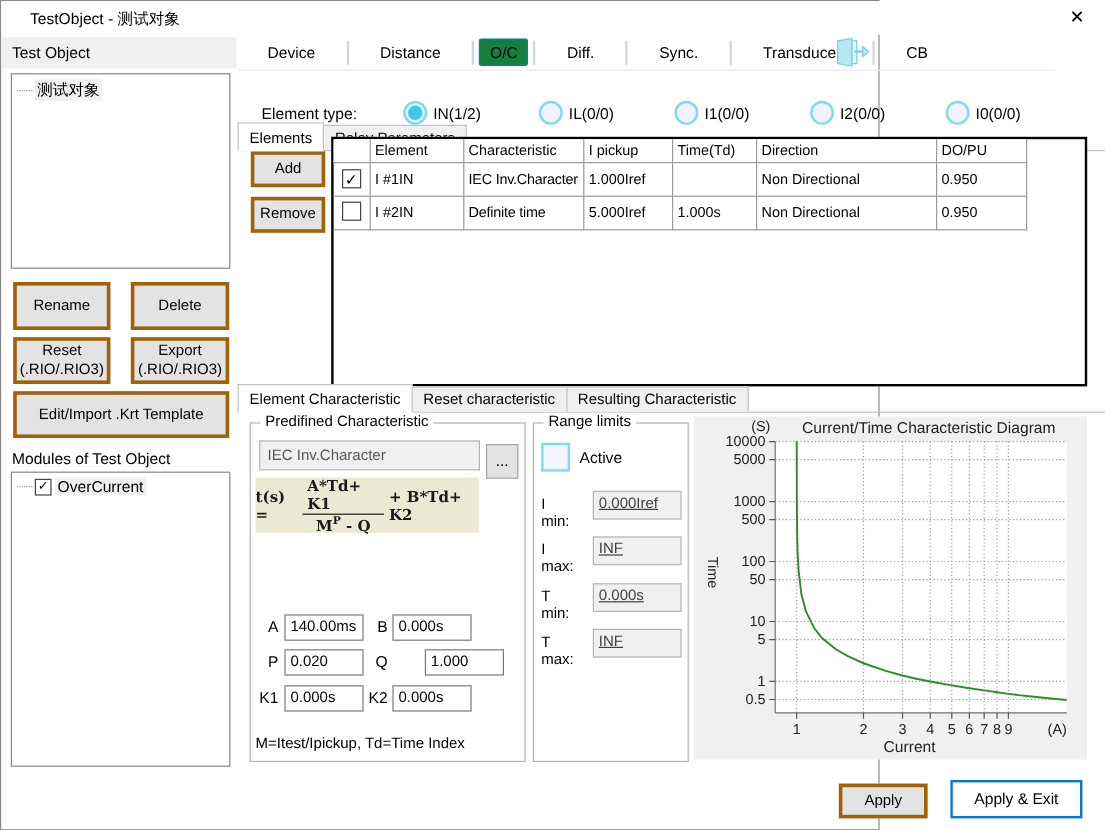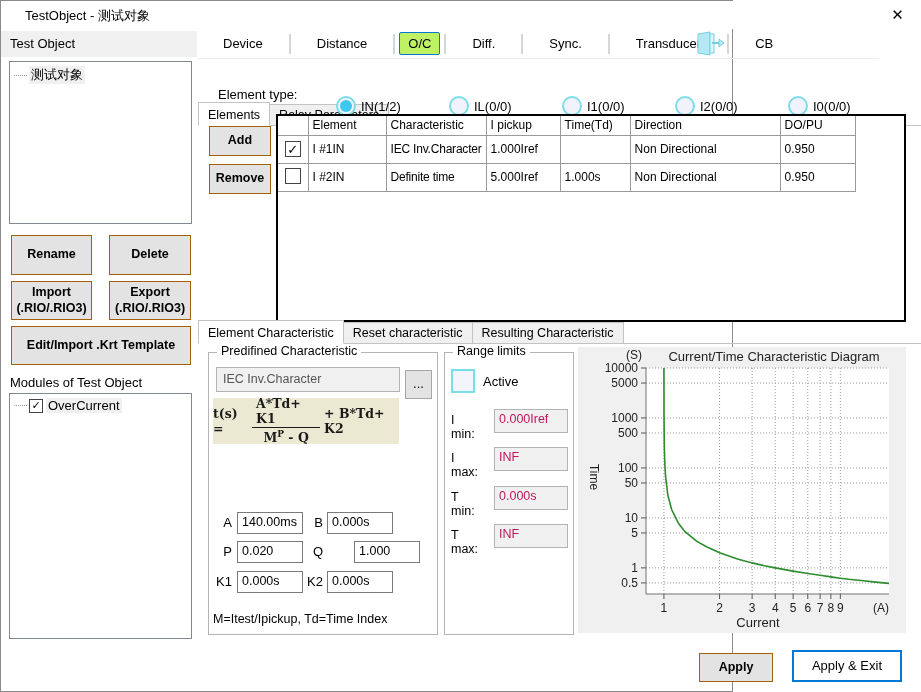--- a/index.html
+++ b/index.html
@@ -11,36 +11,36 @@
   .titlebar { left:0; top:0; width:919px; height:28px; background:#fff; }
   .title-text { left:24px; top:6px; font-size:13px; }
   .close-btn { right:0; top:0; width:45px; height:28px; text-align:center; line-height:28px; font-size:15px; cursor:pointer; }
 
   
   .left-header { left:0; top:30px; width:196px; height:26px; background:#f0f0f0; line-height:26px; padding-left:9px; }
   .treebox { left:8px; width:183px; background:#fff; border:1px solid #828790; }
   .tree-item { display:flex; align-items:center; padding:4px 2px 2px 4px; cursor:default; }
   .tree-dots { width:13px; border-top:1px dotted #9a9a9a; margin-right:2px; }
   .tree-label { background:#f0f0f0; padding:0 2px; }
-  .btn { background:#e3e3e3; border:1px solid #a16207; text-align:center; cursor:pointer; font-size:12.5px; display:flex; flex-direction:column; align-items:center; justify-content:center; line-height:1.25;font-weight:bold; }
+  .btn { background:#e3e3e3; border:3px solid #a16207; text-align:center; cursor:pointer; font-size:12.5px; display:flex; flex-direction:column; align-items:center; justify-content:center; line-height:1.25; }
 
   
   .top-tab-bar { left:197px; top:28px; width:680px; height:30px; display:flex; align-items:center; border-bottom:1px solid #ececec; }
   .toptab { padding:4px 25px; cursor:pointer; white-space:nowrap; }
-  .toptab.sel { border:1px solid #0078d4; border-radius:2px; padding:3px 8px; margin:0 3px; background:#bef264; }
+  .toptab.sel { border:1px solid #0078d4; border-radius:2px; padding:3px 8px; margin:0 3px; background:#15803d; }
   .vsep { width:2px; height:20px; background:#d4d7da; margin:0 1px; }
   .exit-icon-wrap { right:8px; top:30px; width:28px; height:25px; cursor:pointer; }
 
   
   .tabrow { display:flex; align-items:flex-end; border-bottom:1px solid #c3c3c3; }
   .tab { background:#f0f0f0; border:1px solid #c3c3c3; border-bottom:none; padding:3px 9px 3px 9px; margin-right:-1px; cursor:pointer; white-space:nowrap; font-size:12.5px; }
   .tab.active { background:#fff; position:relative; padding-top:5px; margin-bottom:-1px; border-bottom:1px solid #fff; z-index:2; }
 
   
-  .radioitem { display:inline-flex; align-items:center; width:113px; cursor:pointer;margin-top:12px; }
+  .radioitem { display:inline-flex; align-items:center; width:113px; cursor:pointer; }
   .radio { width:20px; height:20px; border-radius:50%; border:2px solid #7adeea; background:#f1f2fb; margin-right:5px; position:relative; flex:0 0 20px; }
   .radio.on::after { content:""; position:absolute; left:2px; top:2px; width:12px; height:12px; border-radius:50%; background:#3fc8ef; }
 
   
   .listbox { left:275px; top:113px; width:630px; height:208px; border:2px solid #000; background:#fff; }
   table.etable { border-collapse:collapse; table-layout:fixed; font-size:12px; }
   table.etable th { font-weight:normal; text-align:left; padding:2px 4px; height:19px; border:1px solid #9a9a9a; border-top:none; background:#fff; }
   table.etable th:first-child, table.etable td:first-child { border-left:none; }
   table.etable td { height:28px; padding:2px 4px; border:1px solid #9a9a9a; background:#fff; overflow:hidden; white-space:nowrap; }
   td.combo { background:#f0f0f0; letter-spacing:-0.2px; }
@@ -54,21 +54,21 @@
 
   .namebox { background:#f0f0f0; border:1px solid #b4b4b4; color:#555; padding:4px 6px; font-size:12.5px; white-space:nowrap; }
   .browse-btn { background:#e3e3e3; border:1px solid #a6a6a6; text-align:center; cursor:pointer; line-height:26px; }
 
   .formula { background:#ece9d3; font-family:"DejaVu Serif",serif; font-weight:bold; font-size:12.5px; display:flex; align-items:center; justify-content:center; gap:4px; color:#1a1a1a; }
   .frac { display:inline-flex; flex-direction:column; align-items:center; }
   .frac .num { padding:0 4px 1px 4px; border-bottom:1.4px solid #1a1a1a; }
   .frac .den { padding-top:1px; }
   sup { font-size:9px; }
   .tinput { border:1px solid #7a7a7a; background:#fff; font-size:12.5px; padding:2px 4px; font-family:"Liberation Sans",sans-serif; }
-  .tinput.disabled { background:#f0f0f0; color:#be185d; border-color:#b4b4b4; }
+  .tinput.disabled { background:#f0f0f0; color:#404040; border-color:#b4b4b4;text-decoration:underline; }
 
   .active-ck { width:24px; height:24px; border:2px solid #7adeea; background:#f4f5fc; cursor:pointer; }
 
   
   .chart-panel { left:577px; top:346px; width:328px; height:286px; background:#f0f0f0; }
 
   
   .apply-btn { left:698px; top:652px; width:74px; height:29px; line-height:27px; }
   .applyexit-btn { left:791px; top:649px; width:110px; height:32px; background:#fff; border:2px solid #0078d4; text-align:center; line-height:28px; cursor:pointer; }
 </style>
@@ -91,21 +91,21 @@
   <div class="abs treebox" style="top:60px;height:163px;">
     <div class="tree-item">
       <span class="tree-dots"></span>
       <span class="tree-label">测试对象</span>
     </div>
   </div>
   <div class="abs btn" style="left:108px;top:234px;width:82px;height:40px;">
       <span>Delete</span>
     </div>
   <div class="abs btn" style="left:10px;top:280px;width:81px;height:39px;">
-    <span>Import</span>
+    <span>Reset</span>
     <span>(.RIO/.RIO3)</span>
   </div>
   <div class="abs btn" style="left:108px;top:280px;width:82px;height:39px;">
     <span>Export</span>
     <span>(.RIO/.RIO3)</span>
   </div>
   <div class="abs btn" style="left:10px;top:325px;width:180px;height:39px;">
       <span>Edit/Import .Krt Template</span>
     </div>
 

